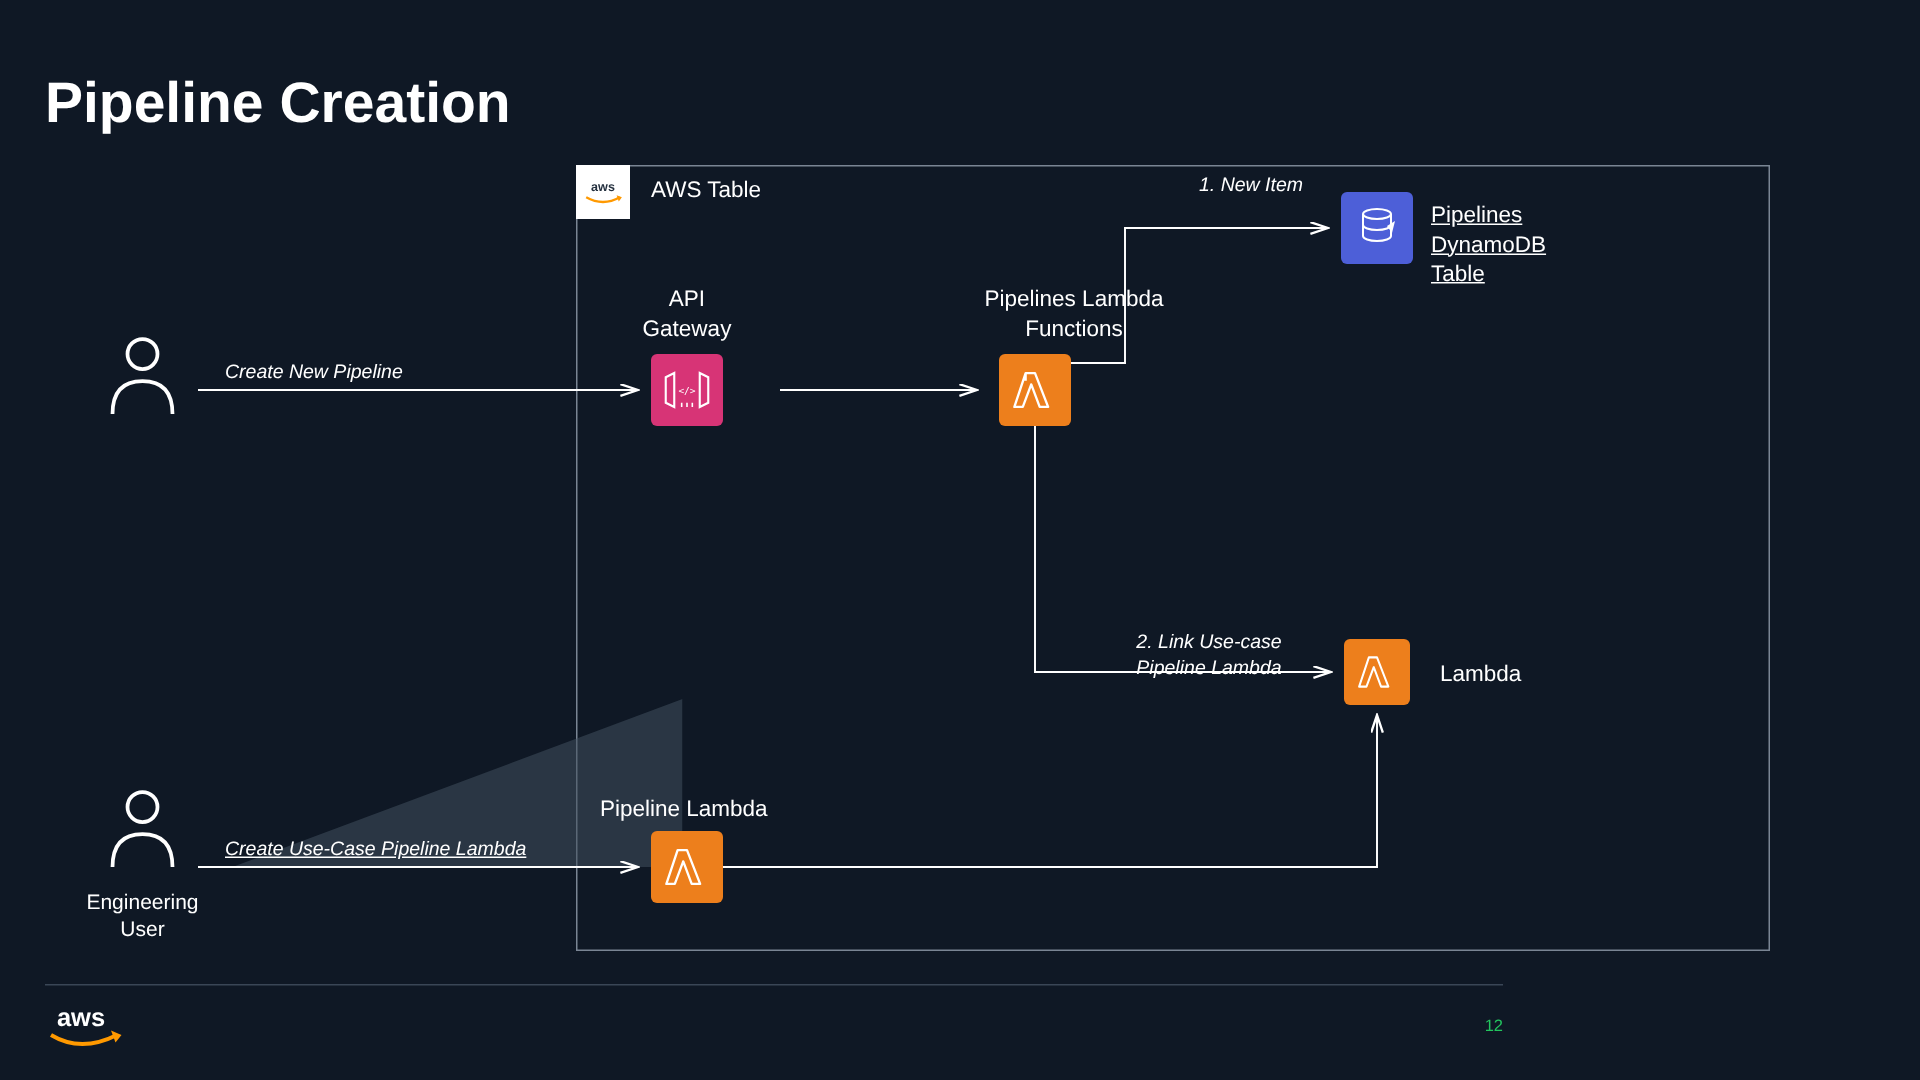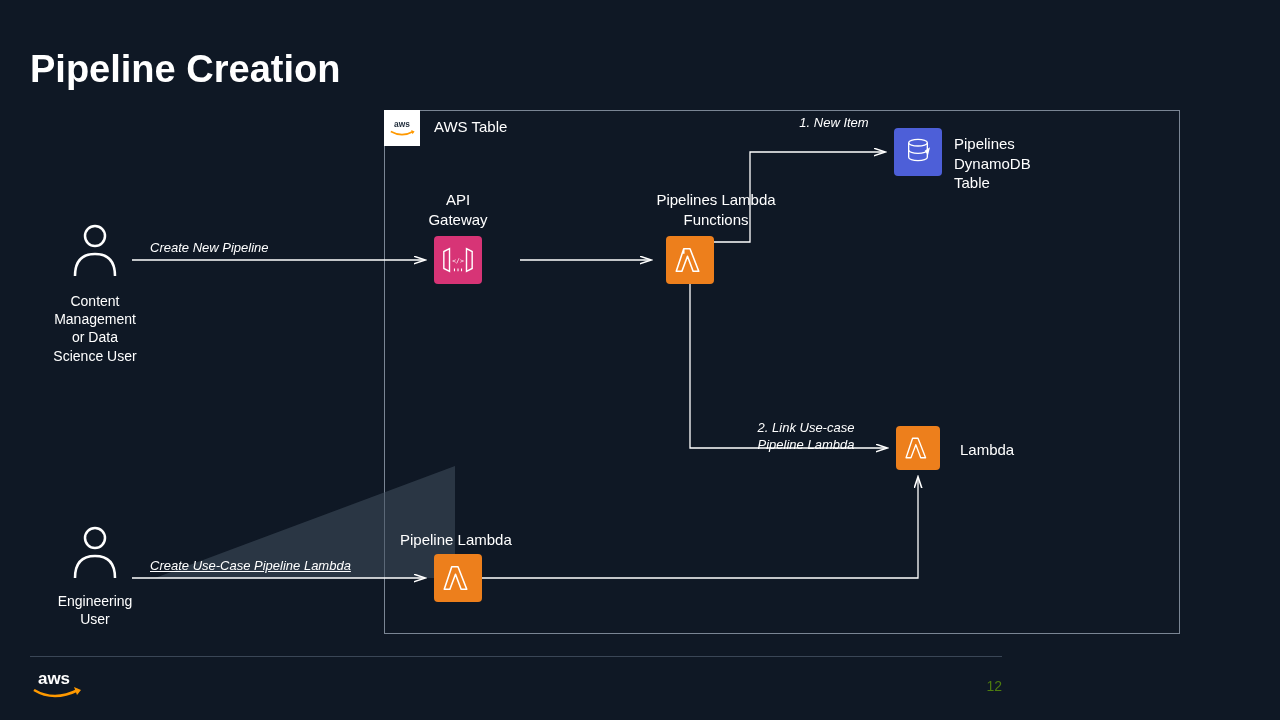--- a/index.html
+++ b/index.html
@@ -111,22 +111,22 @@
     position: absolute;
     left: 122px;
     top: 680px;
     font-size: 11px;
     color: #cfd3d8;
   }
   .page-num {
     position: absolute;
     right: 30px;
     top: 678px;
-    font-size: 14px;
-    color: #4d7c0f;
+    font-size: 11px;
+    color: #22c55e;
   }
   svg.svg-icon { display: block; }
 </style>
 </head>
 <body>
 
 <div class="stage">
 
   <div class="title">Pipeline Creation</div>
 
@@ -139,24 +139,20 @@
     </svg>
   </div>
   <div class="cloud-label">AWS Table</div>
 
   <div class="abs" style="left:70px; top:222px;">
     <svg class="svg-icon" width="50" height="58" viewBox="0 0 50 58">
       <circle cx="25" cy="14" r="10" stroke="#ffffff" stroke-width="2.5" fill="none"></circle>
       <path d="M5 54 Q5 32 25 32 Q45 32 45 54" stroke="#ffffff" stroke-width="2.5" fill="none"></path>
     </svg>
   </div>
-  <div class="abs user-label" style="left:30px; top:292px; white-space:pre-line;">Content
-Management
-or Data
-Science User</div>
 
   <div class="abs" style="left:70px; top:524px;">
     <svg class="svg-icon" width="50" height="58" viewBox="0 0 50 58">
       <circle cx="25" cy="14" r="10" stroke="#ffffff" stroke-width="2.5" fill="none"></circle>
       <path d="M5 54 Q5 32 25 32 Q45 32 45 54" stroke="#ffffff" stroke-width="2.5" fill="none"></path>
     </svg>
   </div>
   <div class="abs user-label" style="left:30px; top:592px; white-space:pre-line;">Engineering
 User</div>
 
@@ -189,21 +185,21 @@
 
   <div class="abs icon-box" style="left:894px; top:128px; background:#4d5fd8;">
     <svg width="32" height="32" viewBox="0 0 48 48">
       <ellipse cx="24" cy="10" rx="14" ry="5" fill="none" stroke="#ffffff" stroke-width="2"></ellipse>
       <path d="M10 10 v22 a14 5 0 0 0 28 0 v-22" fill="none" stroke="#ffffff" stroke-width="2"></path>
       <path d="M10 21 a14 5 0 0 0 28 0" fill="none" stroke="#ffffff" stroke-width="2"></path>
       <path d="M34 22 l8 -5 l-3 12 Z" fill="#ffffff"></path>
     </svg>
   </div>
   <div class="abs node-label-left" style="left:954px; top:134px;">
-    <span style="white-space:pre-line;">Pipelines
+    <span style="white-space:pre-line;text-decoration:underline;">Pipelines
 DynamoDB Table</span>
   </div>
 
   <div class="abs icon-box" style="left:896px; top:426px; width:44px; height:44px; background:#ed7f1c;">
     <svg width="26" height="26" viewBox="0 0 48 48">
       <path d="M14 6 h10 l14 36 h-9 l-9 -24 l-9 24 h-9 Z" fill="none" stroke="#ffffff" stroke-width="2.5" stroke-linejoin="round"></path>
     </svg>
   </div>
   <div class="abs node-label-left" style="left:960px; top:440px;">Lambda</div>
 

